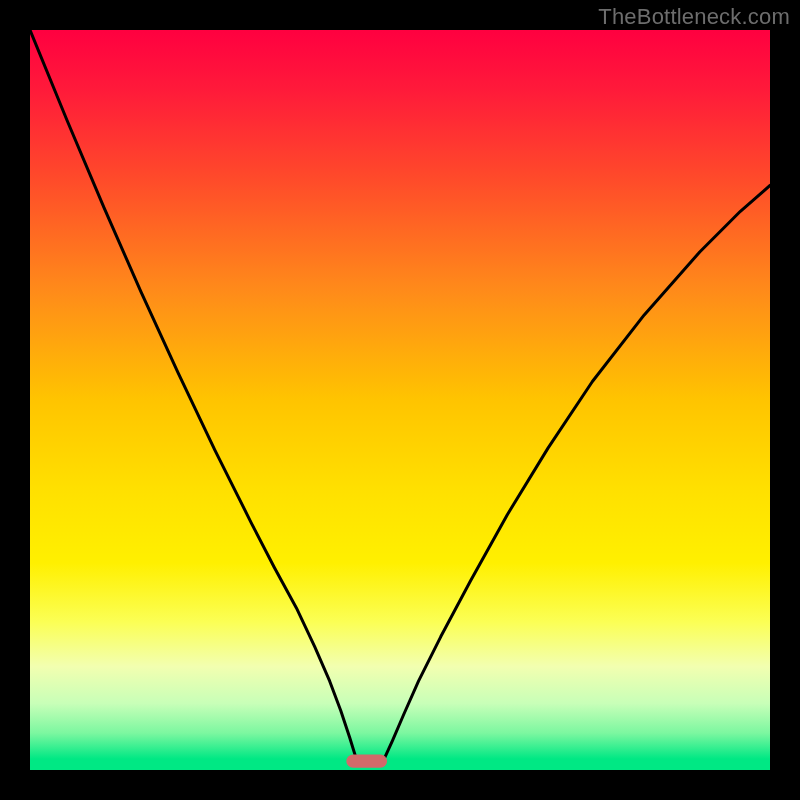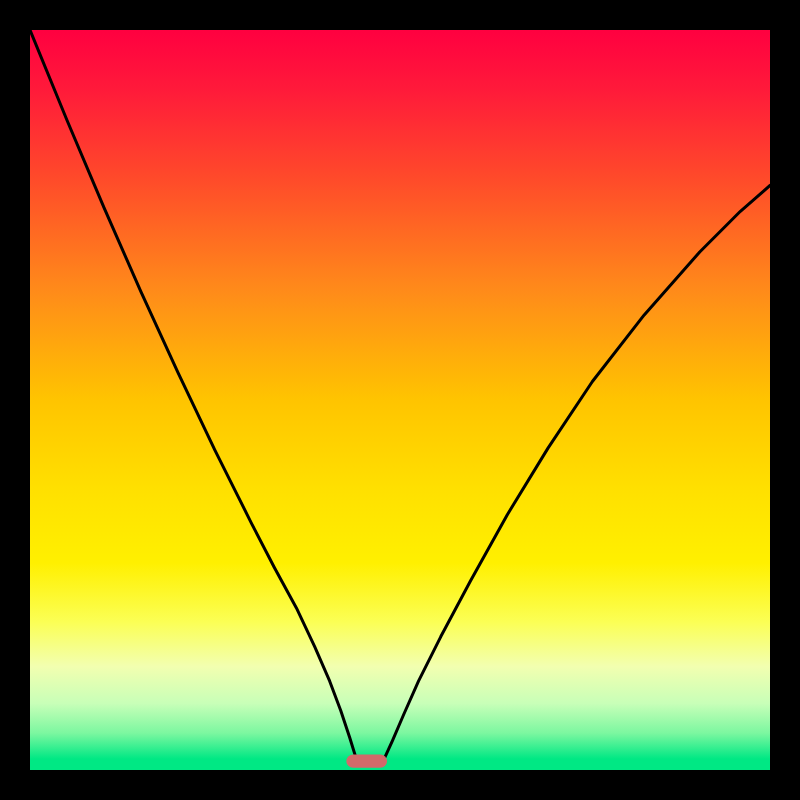--- a/index.html
+++ b/index.html
@@ -36,20 +36,21 @@
     font-weight: 500;
     letter-spacing: 0.2px;
     user-select: none;
   }
   svg { display: block; }
 </style>
 </head>
 <body>
 
 <div class="frame">
+  <div class="watermark">TheBottleneck.com</div>
 
   <div class="plot">
     <svg id="chart-svg" width="740" height="740" viewBox="0 0 740 740">
       <defs>
         <linearGradient id="bg-grad" x1="0" y1="0" x2="0" y2="1">
             <stop offset="0.00%" stop-color="#ff0040"></stop>
             <stop offset="8.00%" stop-color="#ff1a3a"></stop>
             <stop offset="20.00%" stop-color="#ff4a2a"></stop>
             <stop offset="35.00%" stop-color="#ff8a1a"></stop>
             <stop offset="50.00%" stop-color="#ffc400"></stop>

